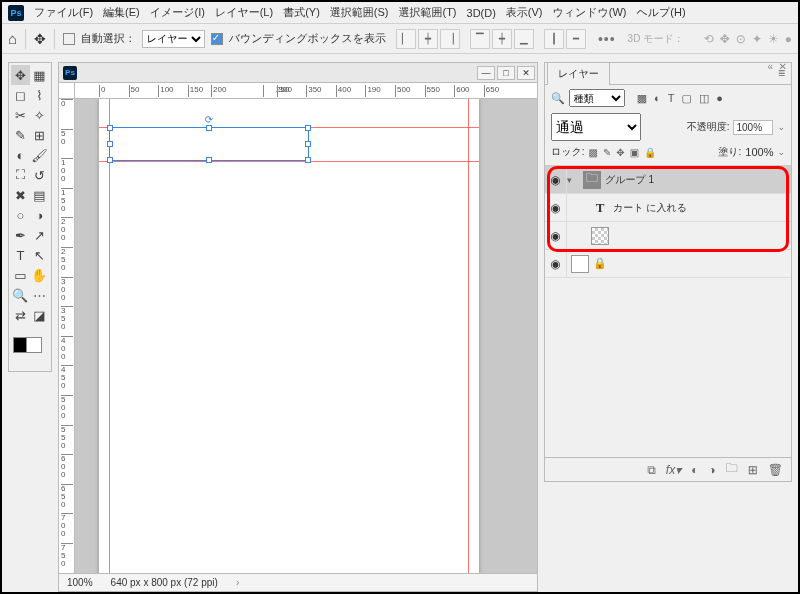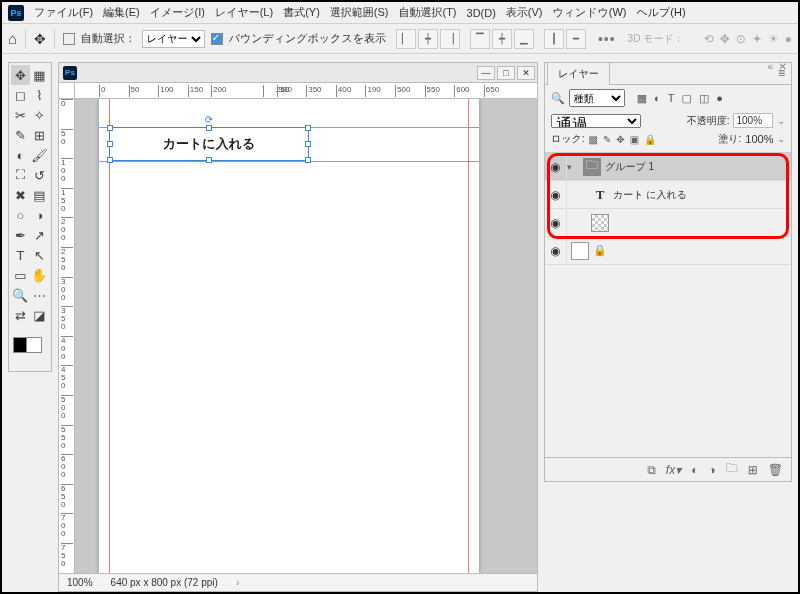--- a/index.html
+++ b/index.html
@@ -70,21 +70,21 @@
 .layers-panel .tabbar { height: 22px; border-bottom: 1px solid #bbb; display: flex; align-items: flex-end; }
 .layers-panel .tab { font-size: 10px; padding: 4px 10px; background: #f0f0f0; border: 1px solid #bbb; border-bottom: none; margin-left: 2px; position: relative; top: 1px; }
 .layers-panel .menu-icon { margin-left: auto; padding: 4px 6px; font-size: 12px; color: #666; }
 
 .layers-panel .row1 { display: flex; align-items: center; gap: 4px; padding: 4px 6px; }
 .layers-panel .row1 .search-icon { font-size: 11px; }
 .layers-panel .row1 select { font-size: 10px; width: 56px; height: 18px; }
 .layers-panel .row1 .filter-icons { display: flex; gap: 7px; margin-left: 8px; font-size: 11px; color: #555; }
 
 .layers-panel .row2 { display: flex; align-items: center; gap: 4px; padding: 2px 6px; }
-.layers-panel .row2 select { font-size: 16px; width: 90px; height: 14px; }
+.layers-panel .row2 select { font-size: 14px; width: 90px; height: 28px; }
 .layers-panel .row2 .opacity-lbl { font-size: 10px; margin-left: auto; }
 .layers-panel .row2 .pct { width: 40px; font-size: 10px; border: 1px solid #bbb; padding: 1px 2px; background: #fff; }
 
 .layers-panel .row3 { display: flex; align-items: center; gap: 4px; padding: 2px 6px 6px; border-bottom: 1px solid #ccc; }
 .layers-panel .row3 .lock-lbl { font-size: 10px; }
 .layers-panel .row3 .lock-icons { display: flex; gap: 5px; font-size: 10px; color: #666; }
 .layers-panel .row3 .fill-lbl { font-size: 10px; margin-left: auto; }
 
 .layers-list { flex: 1; overflow: auto; position: relative; }
 .highlight-box { position: absolute; border: 3px solid #ff0000; border-radius: 10px; pointer-events: none; z-index: 5; }
@@ -111,21 +111,21 @@
 <div class="frame">
 
 <div class="menubar">
   <div class="ps-icon">Ps</div>
   <span class="menu-item">ファイル(F)</span>
   <span class="menu-item">編集(E)</span>
   <span class="menu-item">イメージ(I)</span>
   <span class="menu-item">レイヤー(L)</span>
   <span class="menu-item">書式(Y)</span>
   <span class="menu-item">選択範囲(S)</span>
-  <span class="menu-item">自動選択(T)</span>
+  <span class="menu-item">選択範囲(T)</span>
   <span class="menu-item">3D(D)</span>
   <span class="menu-item">表示(V)</span>
   <span class="menu-item">ウィンドウ(W)</span>
   <span class="menu-item">ヘルプ(H)</span>
 </div>
 
 <div class="optbar">
   <span class="home-icon">⌂</span>
   <span class="divider"></span>
   <span class="move-icon">✥</span>
@@ -305,21 +305,20 @@
           <div class="selected-box" style="left:10px; top:28px; width:200px; height:34px;">
             <span class="rot">⟳</span>
             <div class="handle" style="left:-3px;top:-3px"></div>
             <div class="handle" style="right:-3px;top:-3px"></div>
             <div class="handle" style="left:-3px;bottom:-3px"></div>
             <div class="handle" style="right:-3px;bottom:-3px"></div>
             <div class="handle" style="left:50%;top:-3px;margin-left:-3px"></div>
             <div class="handle" style="left:50%;bottom:-3px;margin-left:-3px"></div>
             <div class="handle" style="top:50%;left:-3px;margin-top:-3px"></div>
             <div class="handle" style="top:50%;right:-3px;margin-top:-3px"></div>
-            <div class="txt">カートに入れる</div>
           </div>
         </div>
       </div>
       <div class="statusbar">
         <span>100%</span>
         <span>640 px x 800 px (72 ppi)</span>
         <span class="arrow">›</span>
       </div>
     </div>
   </div>

